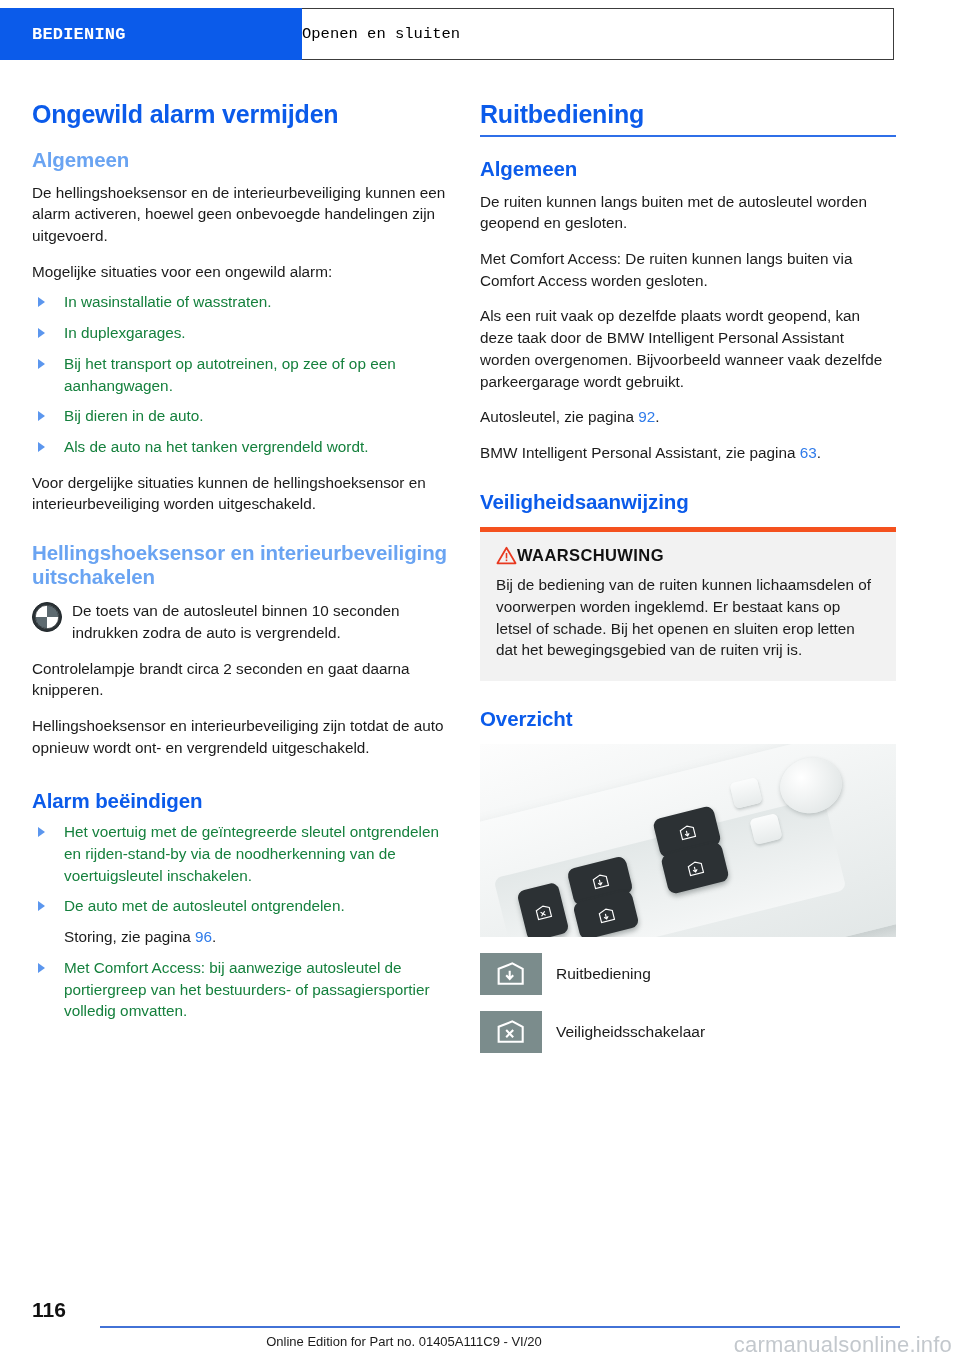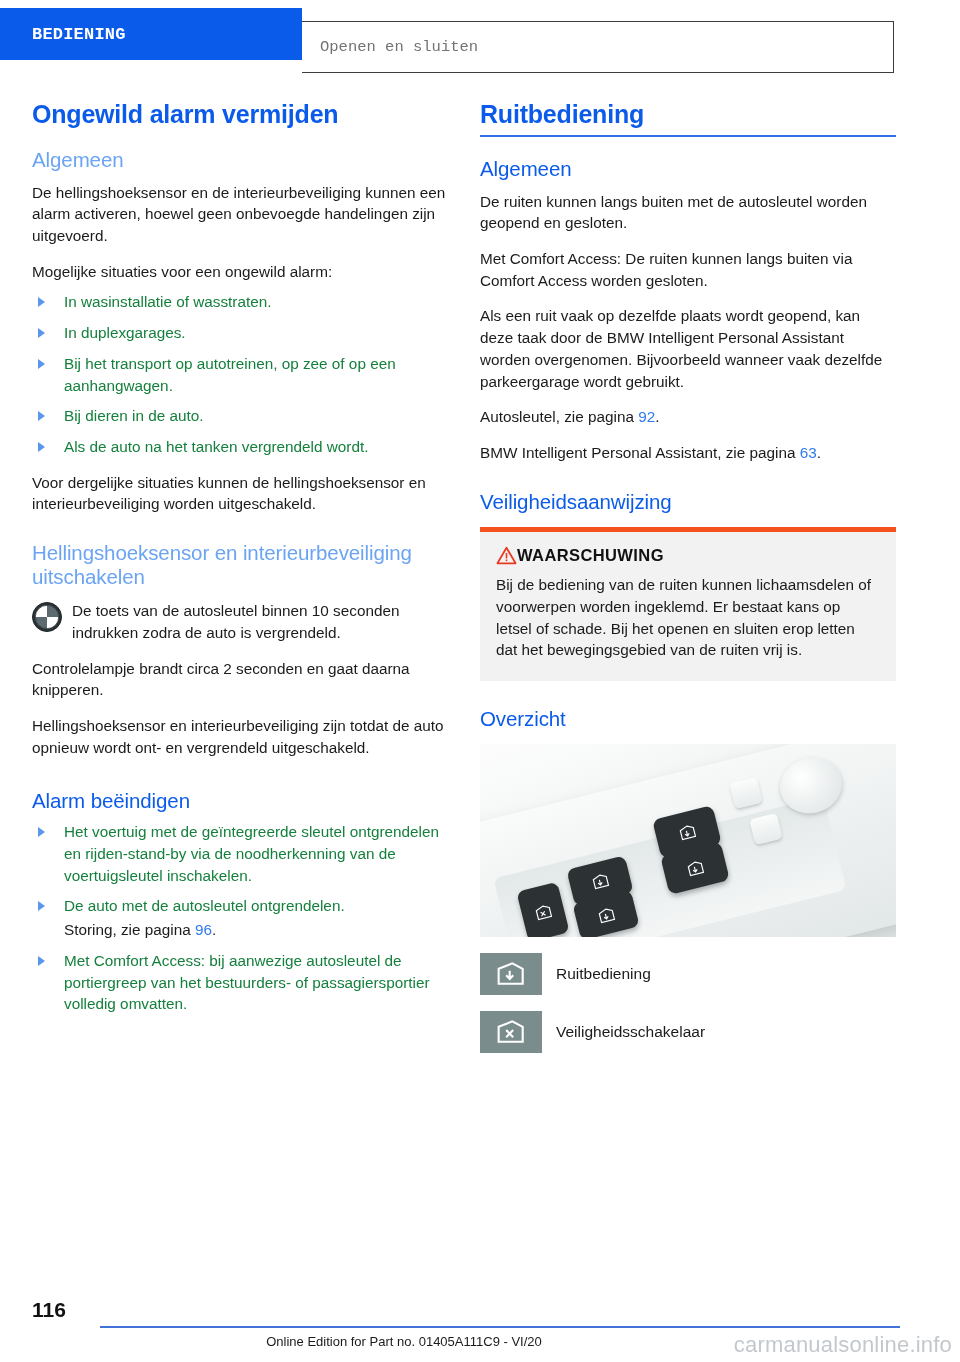--- a/index.html
+++ b/index.html
@@ -13,39 +13,39 @@
 
   
   .header { position: absolute; left: 0; top: 8px; width: 804px; height: 52px; font-family: Liberation Mono, monospace; }
   .hdr-chapter {
     position: absolute; left: 0; top: 0; width: 302px; height: 52px;
     background: #0b5bea; color: #ffffff;
     font-size: 17px; font-weight: bold; letter-spacing: .2px;
     display: flex; align-items: center; padding-left: 32px;
   }
   .hdr-section {
-    position: absolute; left: 302px; top: 13px; width: 592px; height: 52px;
+    position: absolute; left: 302px; top: 0; width: 592px; height: 52px;
     border: 1px solid #3c3c3c; border-left: none;
-    color: #737373; font-size: 15.5px;
-    display: flex; align-items: center; padding-left: 18px;
+    color: #000000; font-size: 15.5px;
+    display: flex; align-items: center; 
   }
 
   
   .col { position: absolute; top: 100px; width: 416px; }
   .col-left  { left: 32px; }
   .col-right { left: 480px; }
 
   h1.chapter-title {
     color: #0b5bea; font-size: 25px; font-weight: bold;
     line-height: 1.12; letter-spacing: -0.2px;
   }
   h1.chapter-title.ruled { padding-bottom: 7px; border-bottom: 2px solid #2f6fe8; }
 
   h2.sub {
-    font-size: 20.5px; font-weight: normal; line-height: 1.15;
+    font-size: 20.5px; font-weight: bold; line-height: 1.15;
     letter-spacing: -0.1px;
   }
   h2.sub.dark  { color: #0b5bea; }
   h2.sub.light { color: #6aa4f2; }
 
   p.body {
     font-size: 15.3px; color: #1b1b1b; line-height: 1.42;
   }
   .sp-14 { margin-top: 14px; }
   .sp-10 { margin-top: 10px; }
@@ -60,21 +60,21 @@
     font-size: 15.3px; color: #15803d; line-height: 1.42;
   }
   ul.bullets li:first-child { margin-top: 9px; }
   .tri {
     position: absolute; left: 6px; top: 6px;
     width: 0; height: 0;
     border-left: 7px solid #5b96ee;
     border-top: 5px solid transparent;
     border-bottom: 5px solid transparent;
   }
-  .sub-note { margin-top: 2px; padding-left: 32px; font-size: 15.3px; color: #1b1b1b; line-height: 1.42; }
+  .sub-note { margin-top: 9px; padding-left: 32px; font-size: 15.3px; color: #1b1b1b; line-height: 1.42; }
 
   .xref { color: #2f7bea; }
 
   
   .bmw-para { margin-top: 12px; font-size: 15.3px; color: #1b1b1b; line-height: 1.42; }
   .bmw-logo { float: left; margin: 2px 10px 0 0; width: 30px; height: 30px; }
 
   
   .warn {
     margin-top: 14px;

